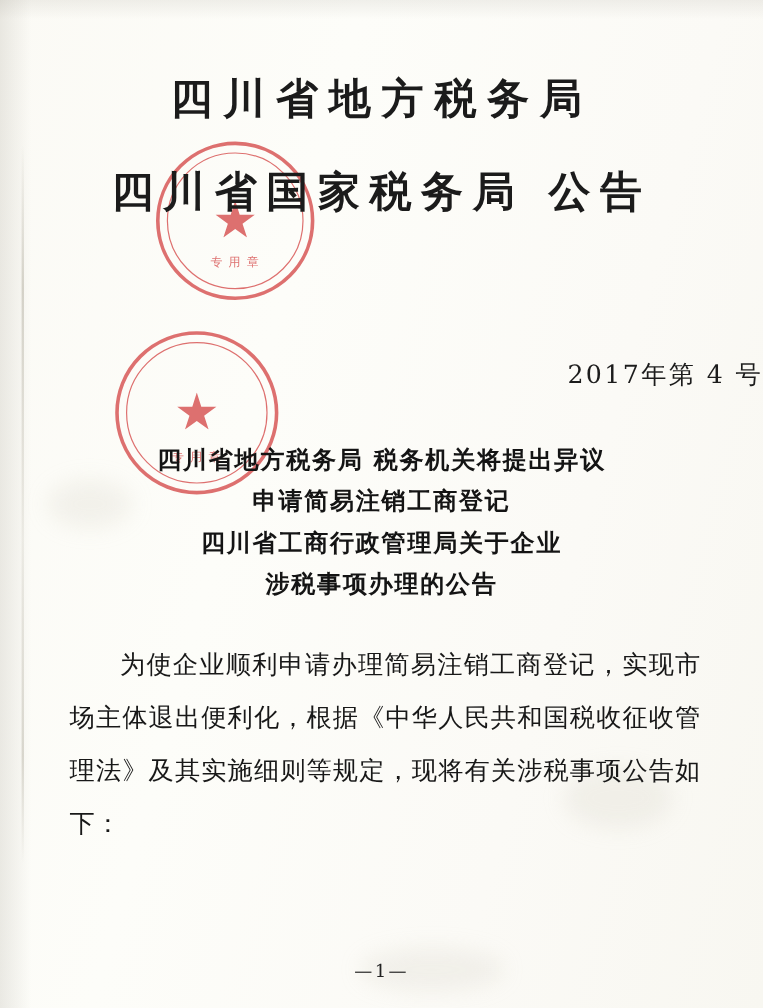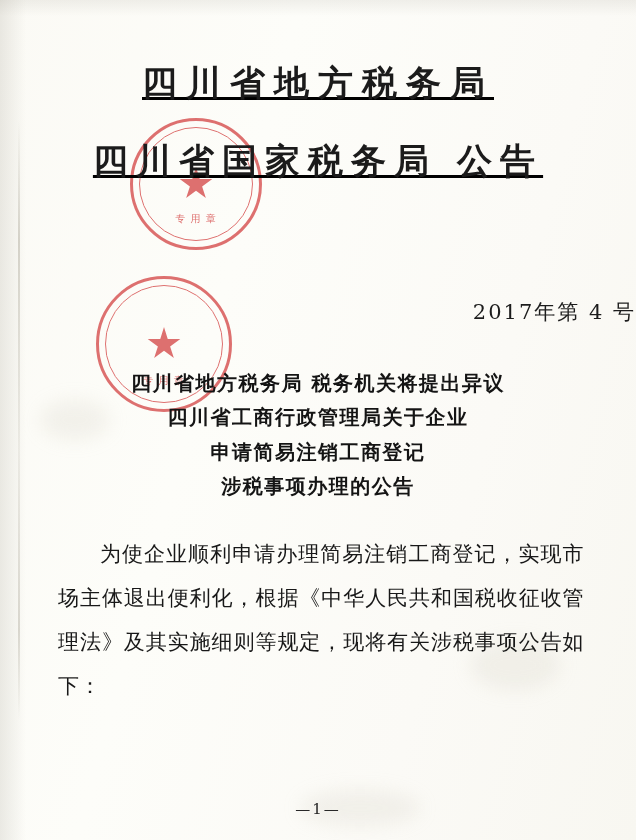--- a/index.html
+++ b/index.html
@@ -112,21 +112,20 @@
     height: 136px;
   }
 
   
   .masthead {
     position: absolute;
     left: 0;
     right: 0;
     top: 56px;
     text-align: center;
-    text-decoration: underline;
   }
   .masthead-line {
     color: #1b1b1b;
     font-weight: bold;
     font-size: 35px;
     letter-spacing: 9px;
     line-height: 1.55;
     font-family: "DejaVu Serif", "Liberation Serif", serif;
     white-space: nowrap;
   }
@@ -217,22 +216,22 @@
 
   <div class="masthead">
     <div class="masthead-line" id="masthead-line-1">四川省地方税务局</div>
     <div class="masthead-line" id="masthead-line-2">四川省国家税务局 公告</div>
   </div>
 
   <div class="doc-number">2017年第 4 号</div>
 
   <div class="title-block">
     <div class="title-line">四川省地方税务局 税务机关将提出异议</div>
+    <div class="title-line">申请简易注销工商登记</div>
     <div class="title-line">四川省工商行政管理局关于企业</div>
-    <div class="title-line">申请简易注销工商登记</div>
     <div class="title-line">涉税事项办理的公告</div>
   </div>
 
   <div class="body-block">
     <p class="body-para">为使企业顺利申请办理简易注销工商登记，实现市场主体退出便利化，根据《中华人民共和国税收征收管理法》及其实施细则等规定，现将有关涉税事项公告如下：</p>
   </div>
 
   <div class="page-footer">—1—</div>
 
 </div>

